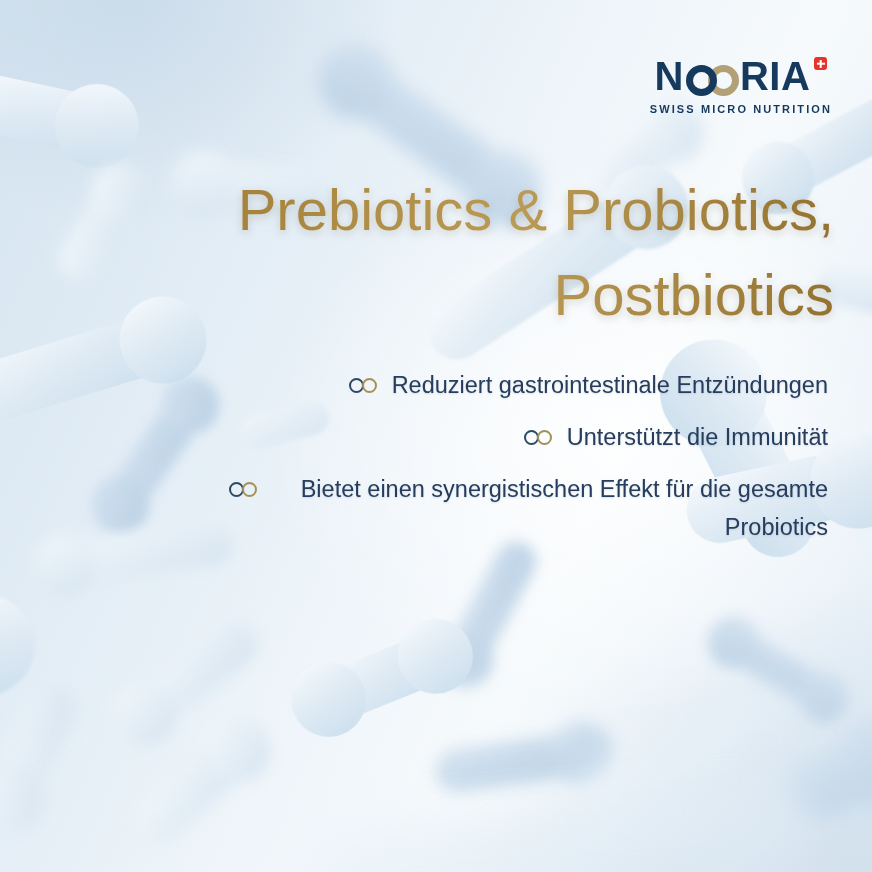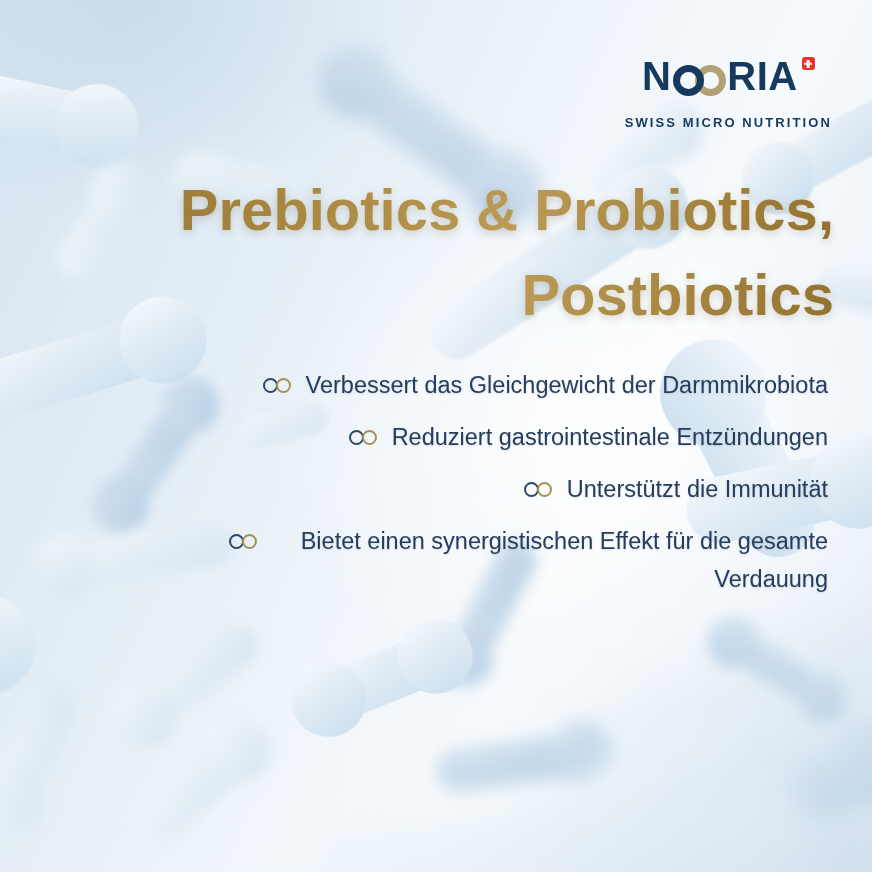--- a/index.html
+++ b/index.html
@@ -32,26 +32,26 @@
   .ring{display:inline-block;width:31px;height:31px;border-radius:50%;
         box-sizing:border-box;border:7.5px solid #16395e;margin-left:2px;
         position:relative;z-index:2;}
   .ring.gold{border-color:#b2a176;margin-left:-9px;z-index:1;margin-right:1px;}
   .flag{display:inline-block;width:13px;height:13px;border-radius:3px;
         background:#e8332a;position:relative;top:-26px;margin-left:4px;}
   .flag::before{content:"";position:absolute;left:50%;top:2.5px;bottom:2.5px;
         width:2.6px;transform:translateX(-50%);background:#fff;}
   .flag::after{content:"";position:absolute;top:50%;left:2.5px;right:2.5px;
         height:2.6px;transform:translateY(-50%);background:#fff;}
-  .tagline{margin-top:19px;font-size:13px;font-weight:bold;letter-spacing:2.1px;
+  .tagline{margin-top:7px;font-size:11px;font-weight:bold;letter-spacing:2.1px;
         color:#16395e;white-space:nowrap;}
 
   
   .title{position:absolute;z-index:5;left:0;right:38px;top:180px;margin:0;
-        text-align:right;font-weight:bold;font-size:58px;line-height:1.02;
+        text-align:right;font-weight:normal;font-size:58px;line-height:1.02;
         filter:drop-shadow(0 3px 4px rgba(96,78,40,.22));}
   .title span{display:block;color:#a6823f;
         background:linear-gradient(100deg,#8f6e33 0%,#a9873f 35%,#bb9a55 62%,#93722f 100%);
         -webkit-background-clip:text;background-clip:text;
         -webkit-text-fill-color:transparent;}
   .title .t2{margin-top:26px;}
 
   
   .benefits{position:absolute;z-index:5;left:0;right:44px;top:366px;margin:0;
         padding:0;list-style:none;}
@@ -113,38 +113,31 @@
     <span class="t1">Prebiotics &amp; Probiotics,</span>
     <span class="t2">Postbiotics</span>
   </h1>
 
   <ul class="benefits">
     <li class="row">
       <span class="inf">
           <span class="l1"></span>
           <span class="l2"></span>
         </span>
-      <span class="txt">Verbessert das Gleichgewicht der Darmmikrobiota</span>
-    </li>
-    <li class="row">
-      <span class="inf">
-          <span class="l1"></span>
-          <span class="l2"></span>
-        </span>
       <span class="txt">Reduziert gastrointestinale Entzündungen</span>
     </li>
     <li class="row">
       <span class="inf">
           <span class="l1"></span>
           <span class="l2"></span>
         </span>
       <span class="txt">Unterstützt die Immunität</span>
     </li>
     <li class="row">
       <span class="inf">
           <span class="l1"></span>
           <span class="l2"></span>
         </span>
-      <span class="txt wide">Bietet einen synergistischen Effekt für die gesamte Verdauung</span>
+      <span class="txt wide">Bietet einen synergistischen Effekt für die gesamte Probiotics</span>
     </li>
   </ul>
 
 </div>
 
 </body></html>

